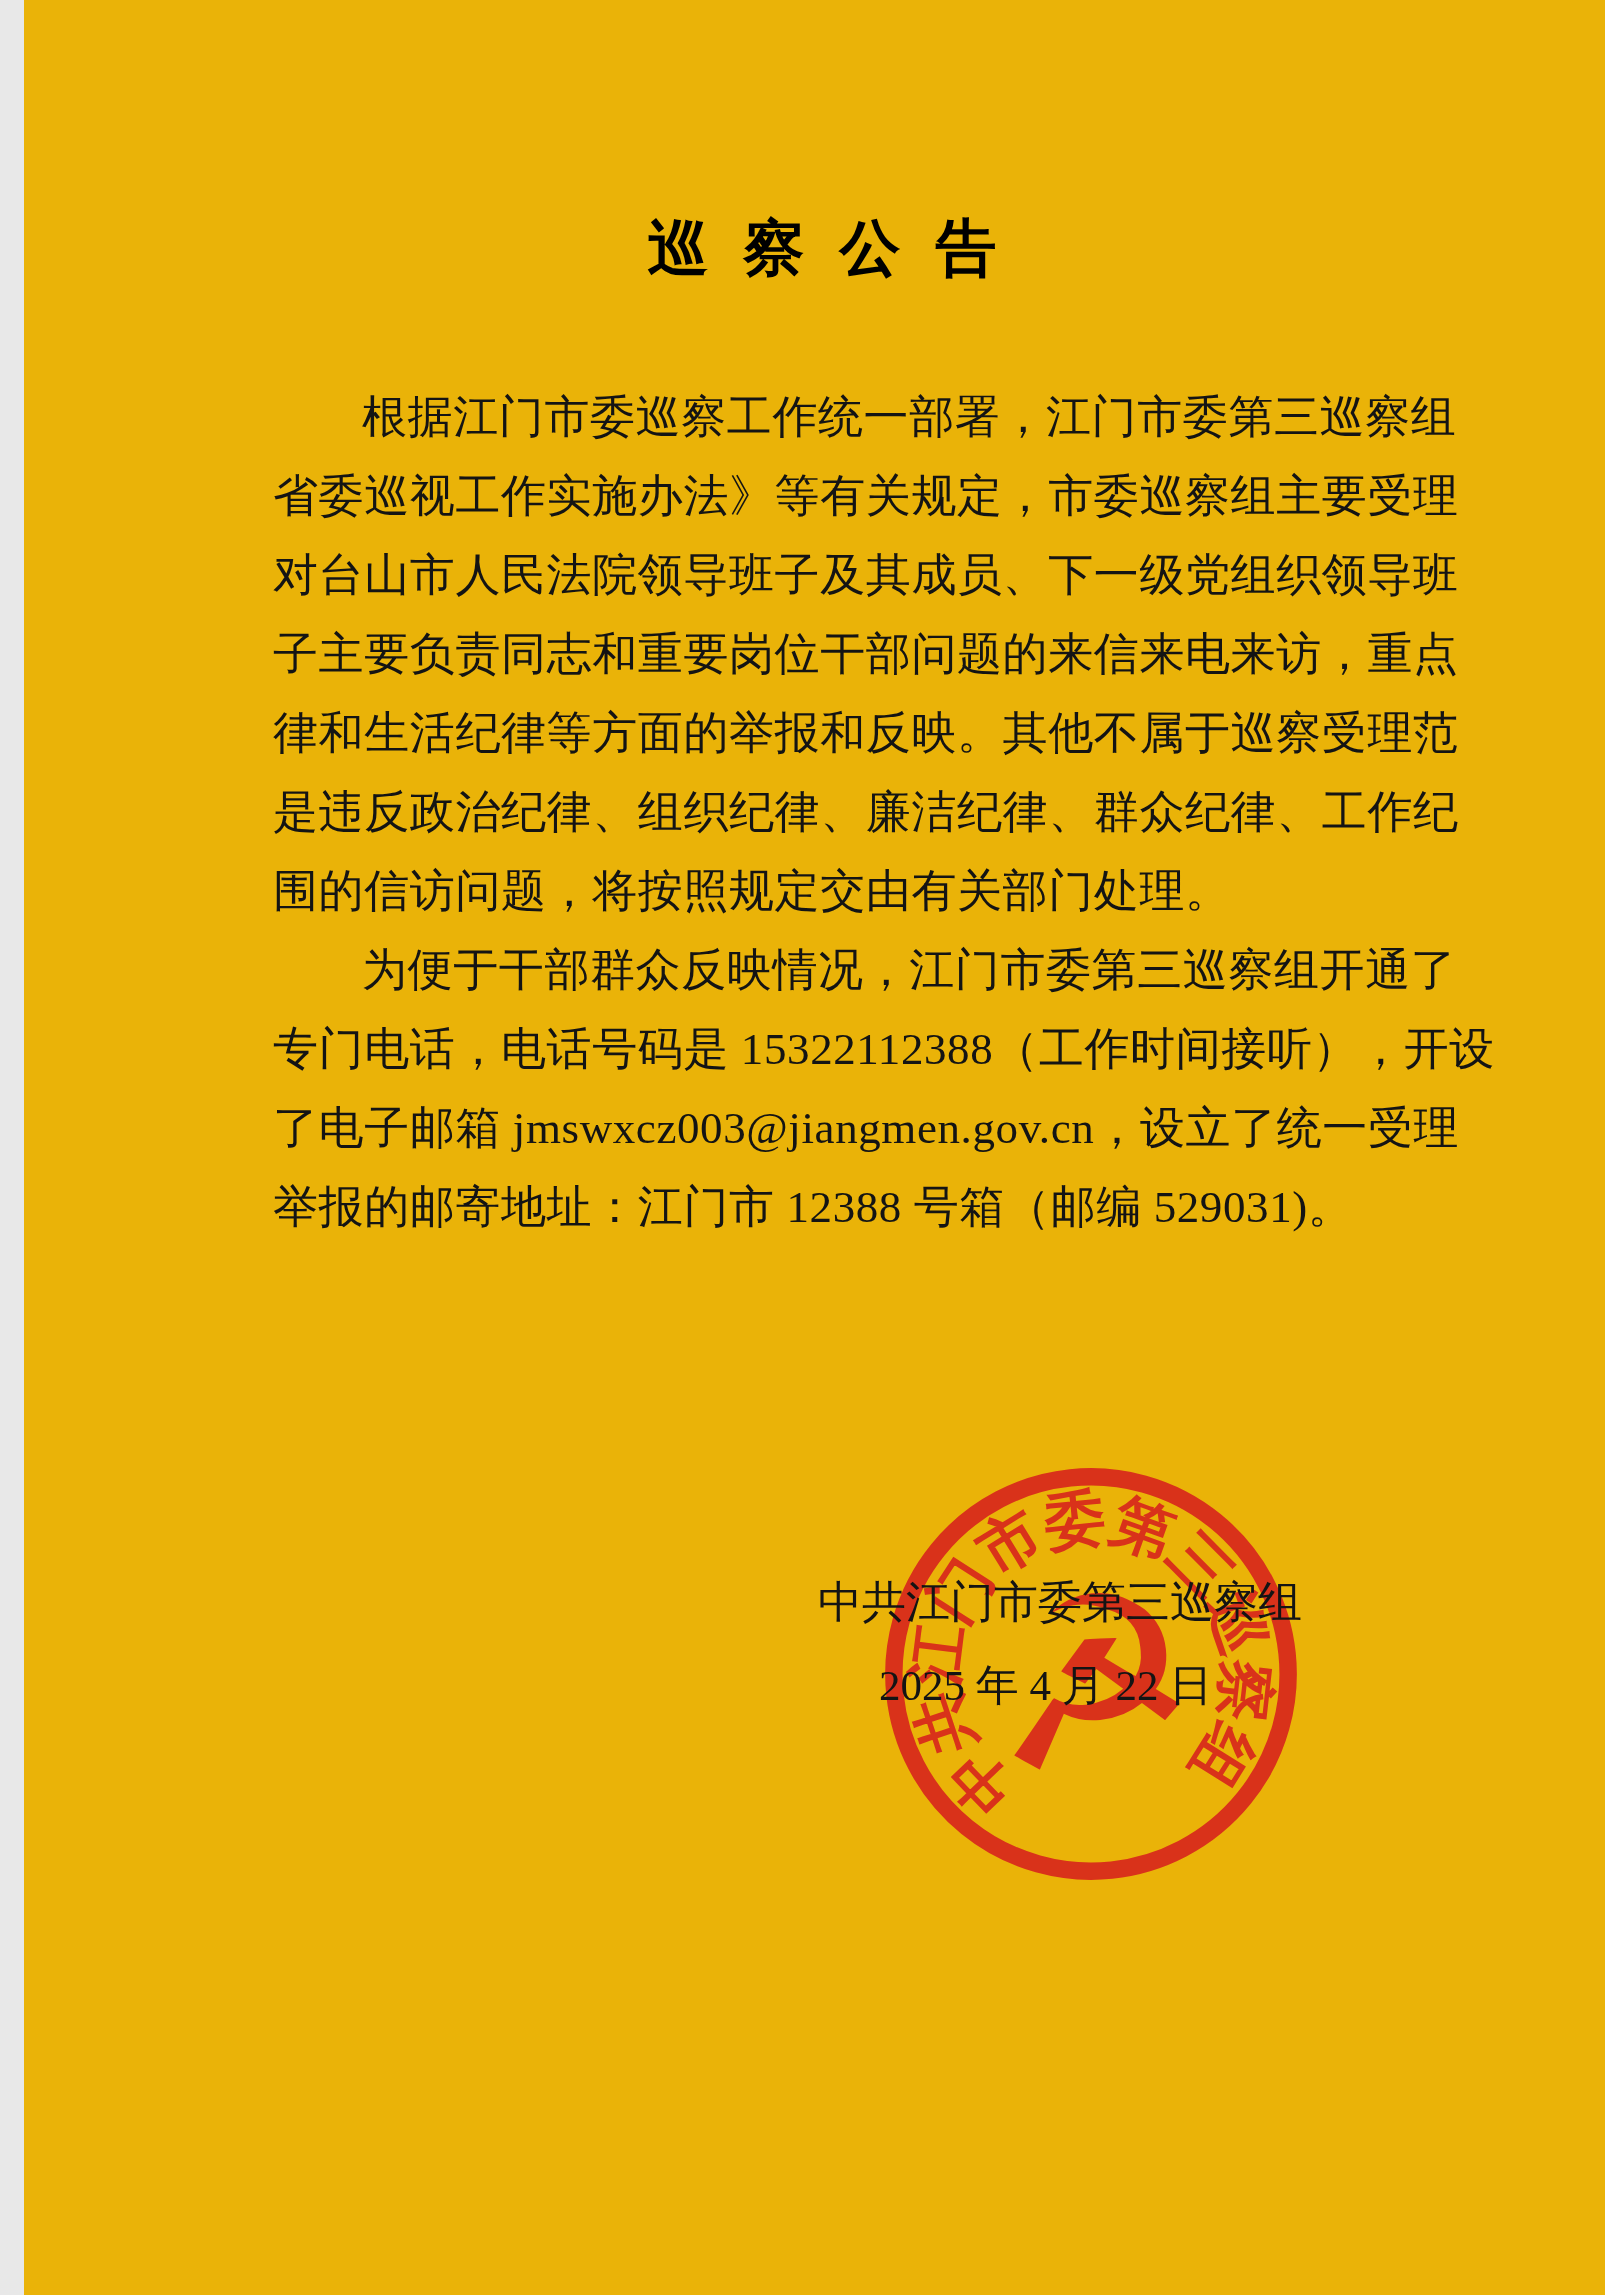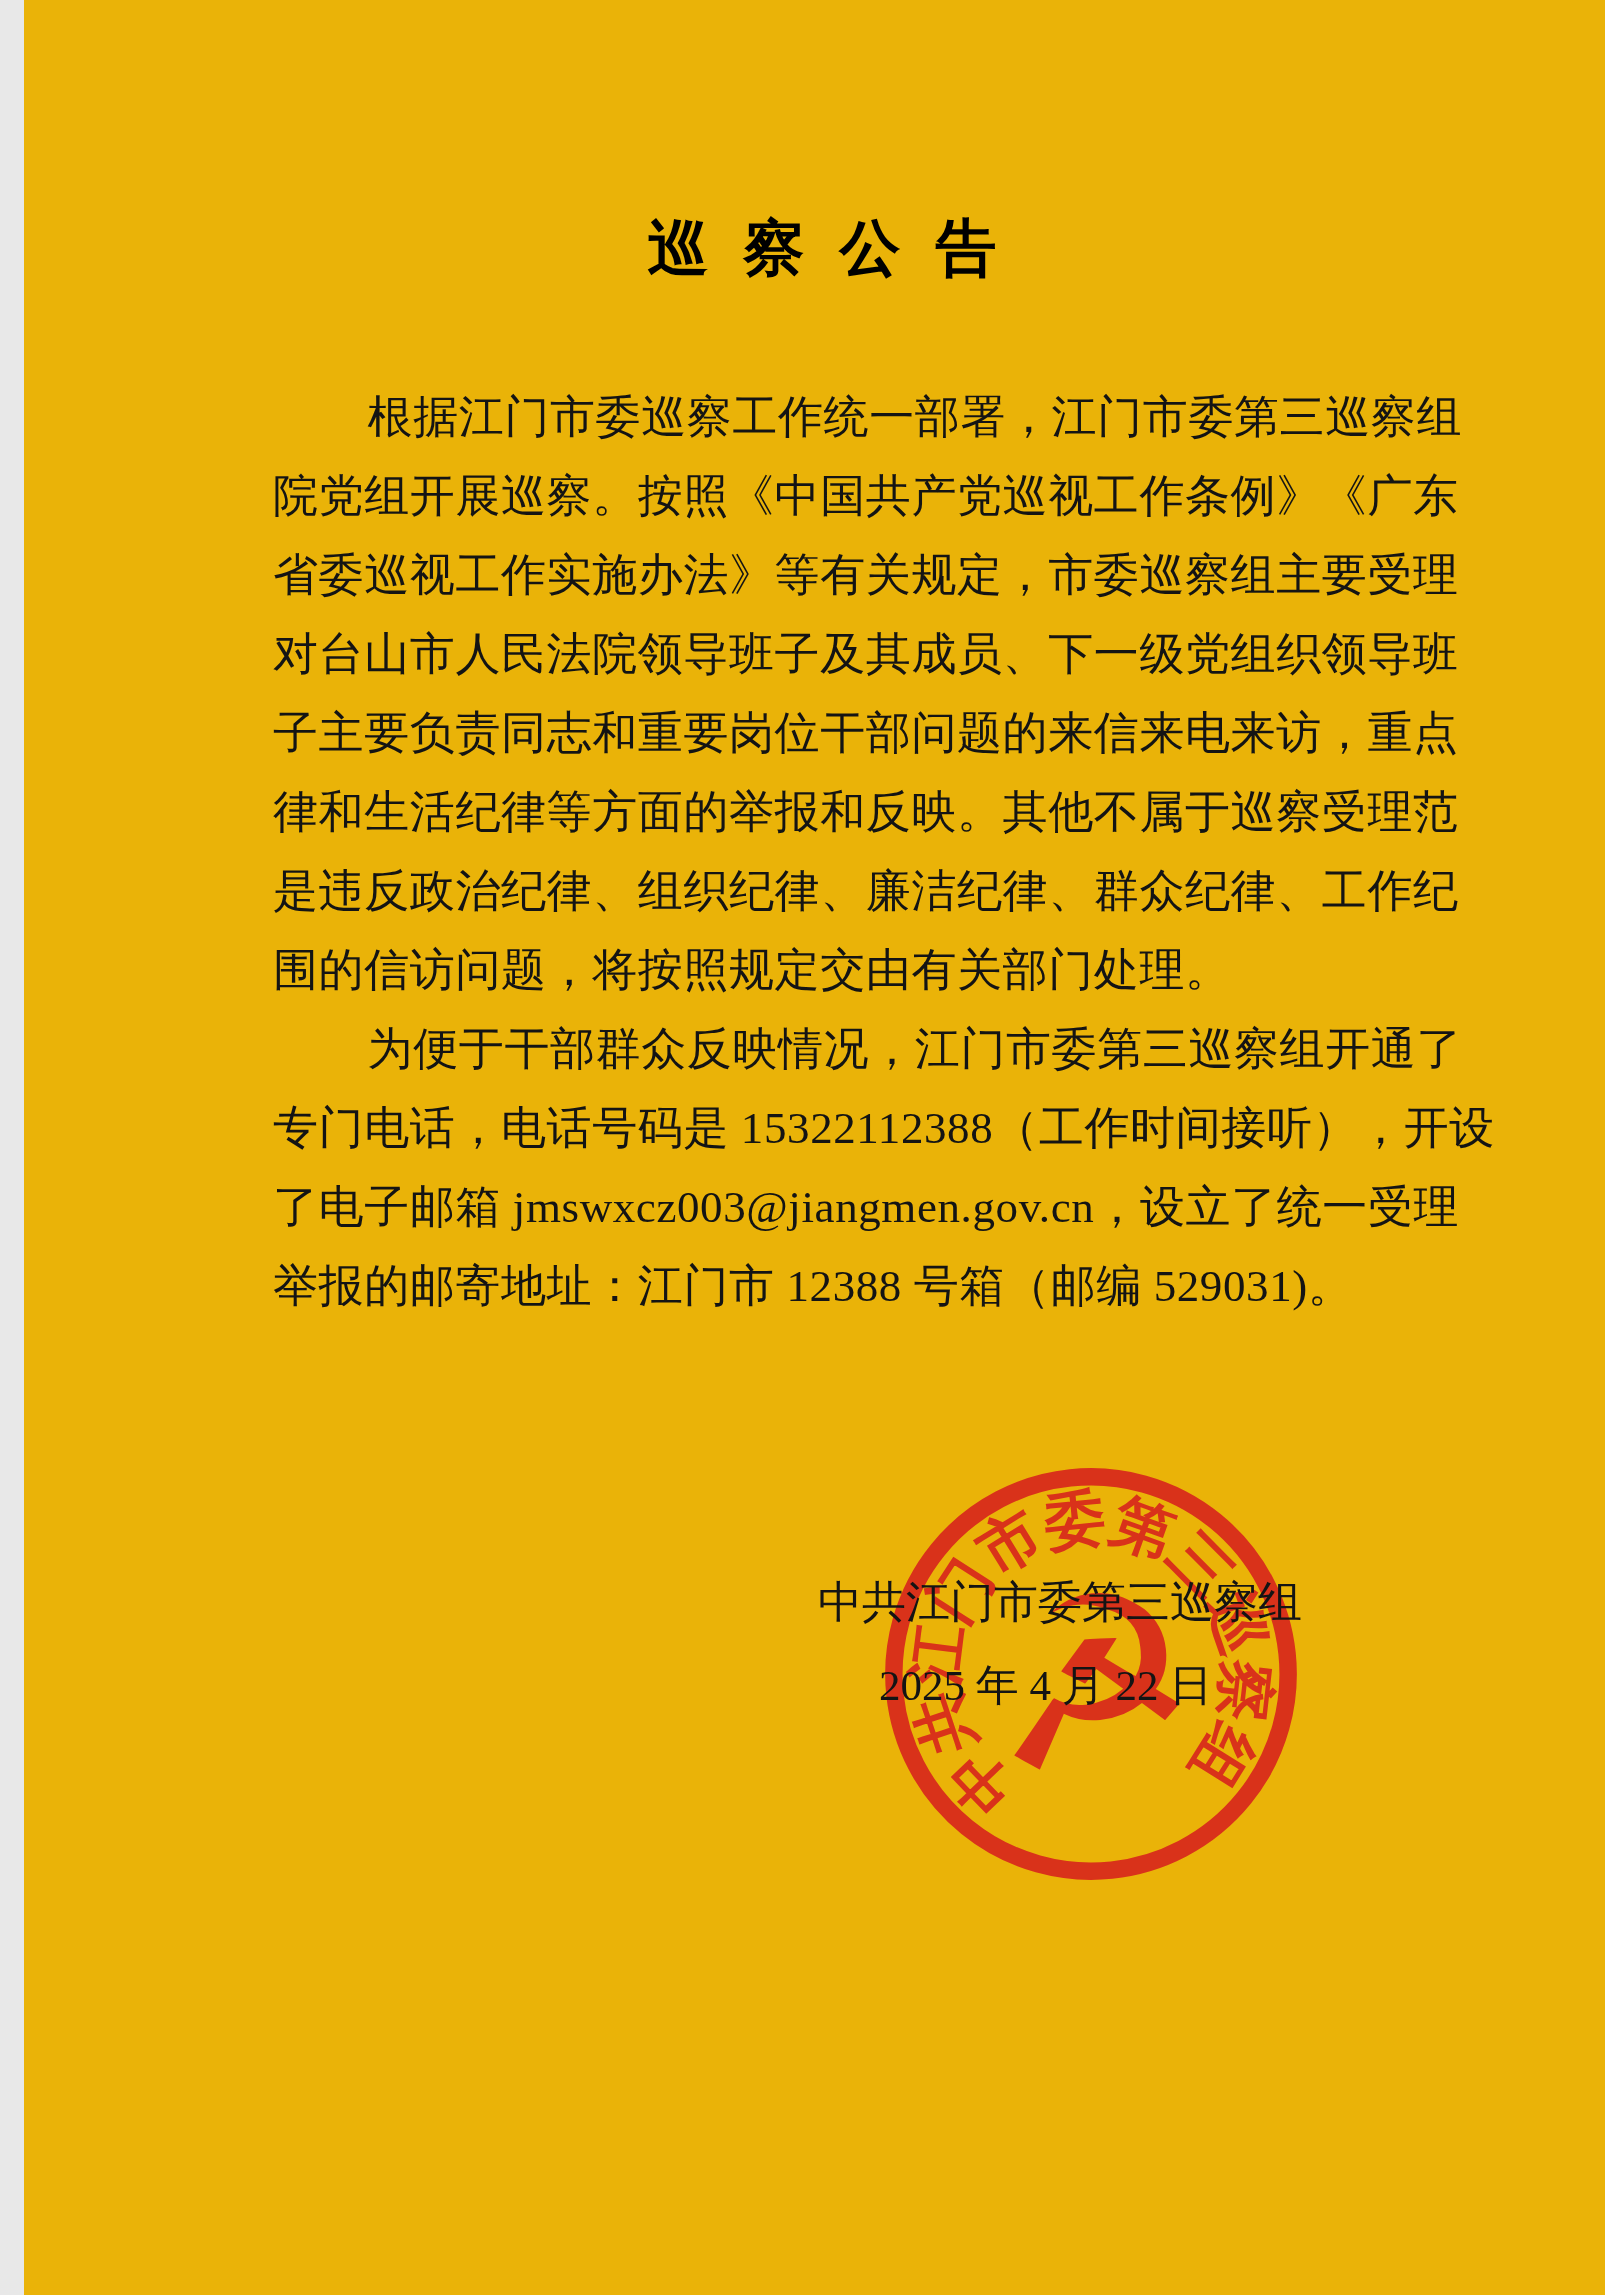--- a/index.html
+++ b/index.html
@@ -26,21 +26,21 @@
   .body-block{
     position:absolute;
     left:249px;top:378px;
     width:1189px;
     font-size:45px;
     line-height:79px;
     letter-spacing:0.6px;
     color:#141414;
   }
   .body-line{height:79px;white-space:nowrap;}
-  .body-line.indent{text-indent:89px;text-align:right;}
+  .body-line.indent{text-indent:89px;}
   .sig-org{
     position:absolute;
     top:1573px;left:794px;
     font-size:44px;
     white-space:nowrap;
     color:#141414;
     z-index:3;
   }
   .sig-date{
     position:absolute;
@@ -74,21 +74,20 @@
 </style>
 </head>
 <body>
 
 <div class="page">
 
   <h1 class="doc-title">巡 察 公 告</h1>
 
   <div class="body-block">
       <div class="body-line indent">根据江门市委巡察工作统一部署，江门市委第三巡察组</div>
-      <div class="body-line">院党组开展巡察。按照《中国共产党巡视工作条例》《广东</div>
       <div class="body-line">省委巡视工作实施办法》等有关规定，市委巡察组主要受理</div>
       <div class="body-line">对台山市人民法院领导班子及其成员、下一级党组织领导班</div>
       <div class="body-line">子主要负责同志和重要岗位干部问题的来信来电来访，重点</div>
       <div class="body-line">律和生活纪律等方面的举报和反映。其他不属于巡察受理范</div>
       <div class="body-line">是违反政治纪律、组织纪律、廉洁纪律、群众纪律、工作纪</div>
       <div class="body-line">围的信访问题，将按照规定交由有关部门处理。</div>
       <div class="body-line indent">为便于干部群众反映情况，江门市委第三巡察组开通了</div>
       <div class="body-line">专门电话，电话号码是 15322112388（工作时间接听），开设</div>
       <div class="body-line">了电子邮箱 jmswxcz003@jiangmen.gov.cn，设立了统一受理</div>
       <div class="body-line">举报的邮寄地址：江门市 12388 号箱（邮编 529031)。</div>

